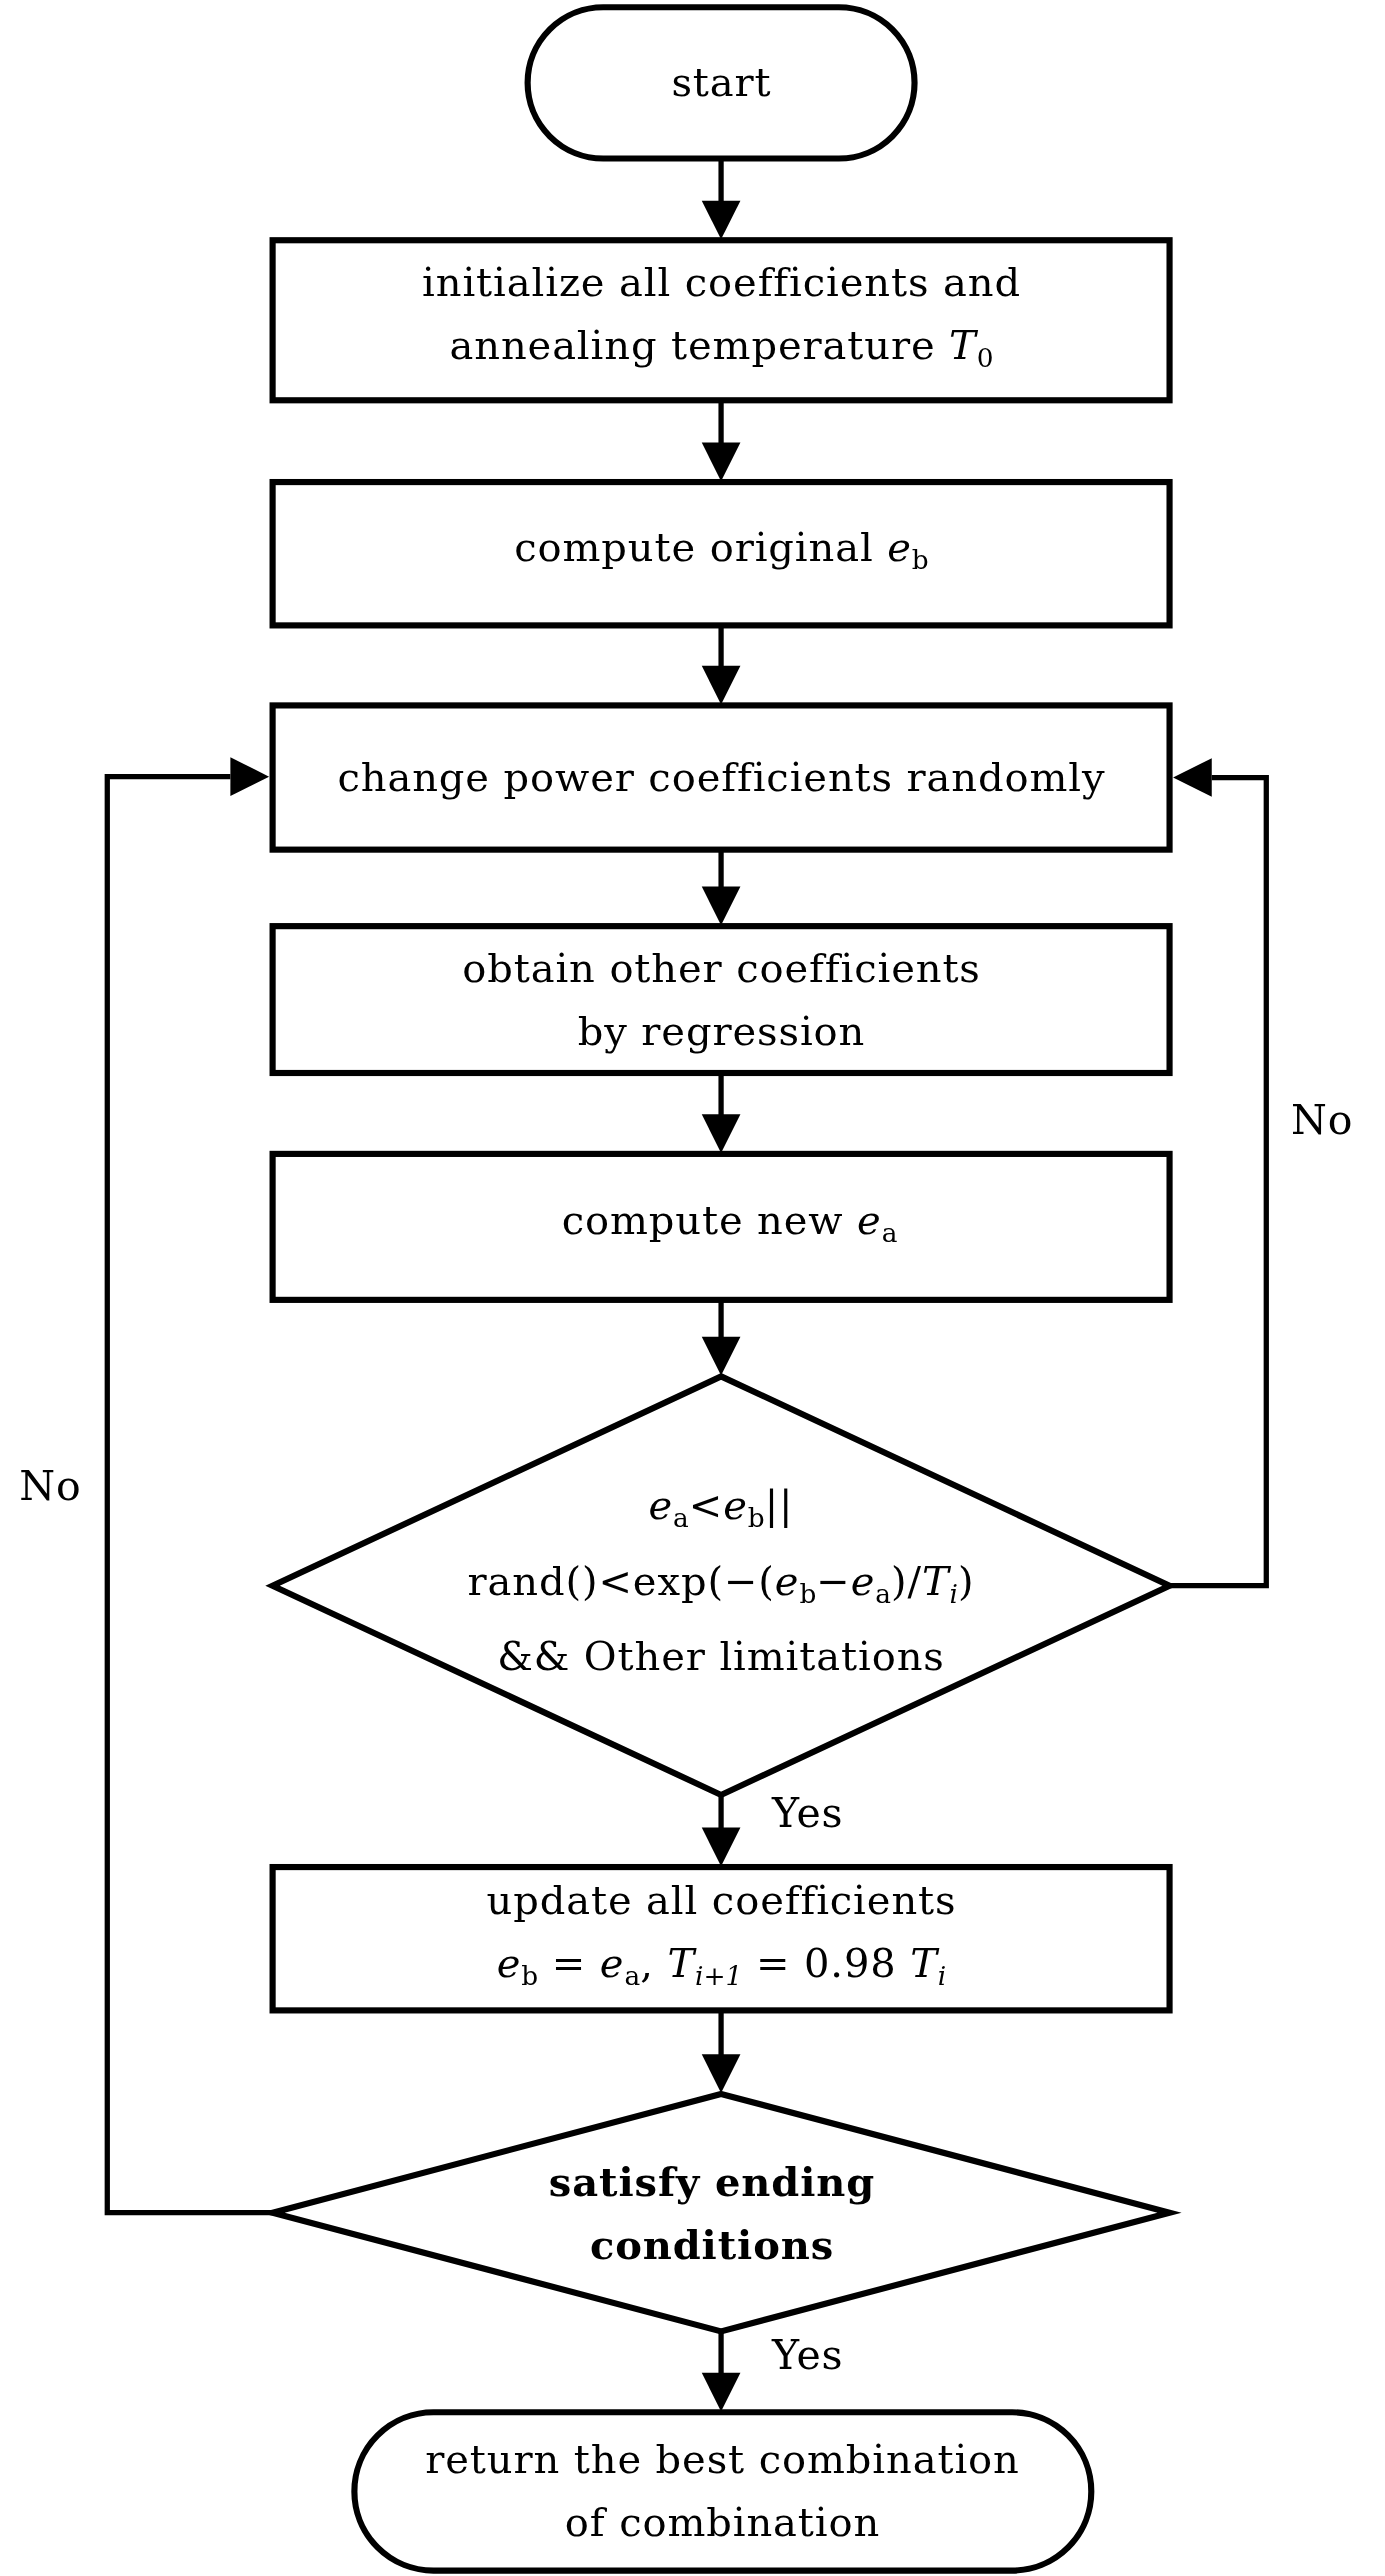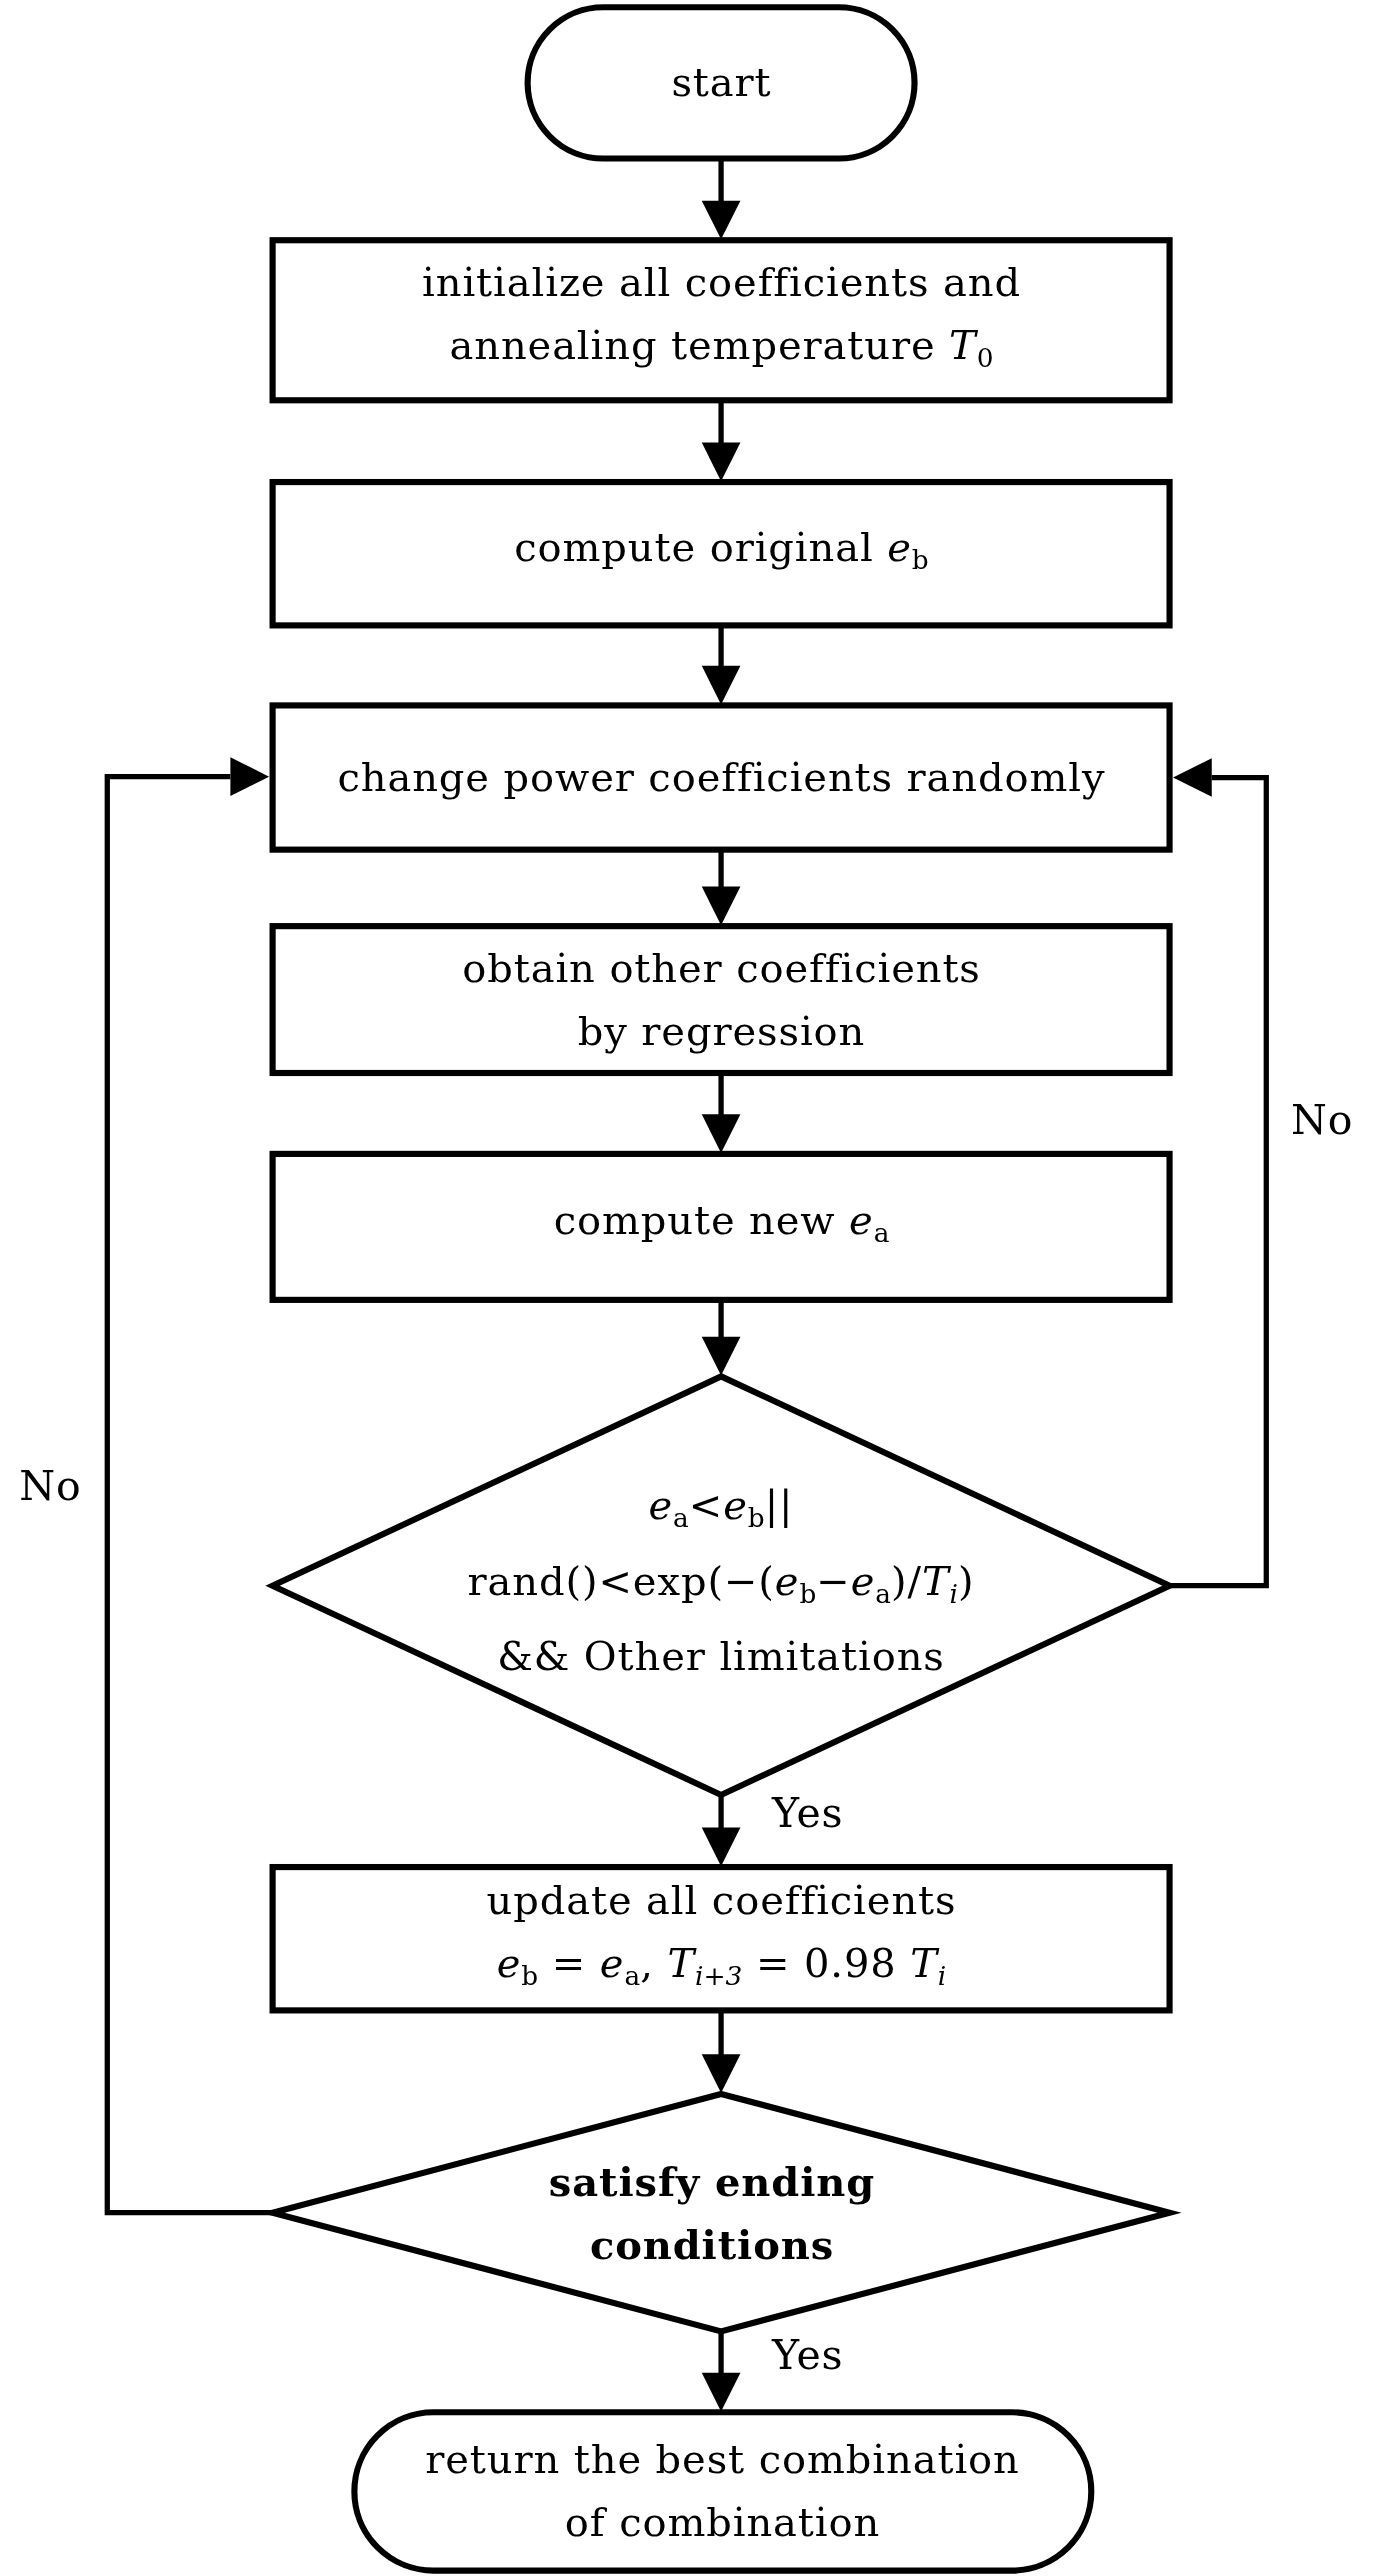--- a/index.html
+++ b/index.html
@@ -74,33 +74,33 @@
 
   <div class="node-text" style="left:273px;top:705px;width:897px;height:144px;align-items:center;">
     <div><span class="seg-r">change power coefficients randomly</span></div>
   </div>
 
   <div class="node-text" style="left:273px;top:926px;width:897px;height:147px;">
     <div><span class="seg-r">obtain other coefficients</span></div>
     <div><span class="seg-r">by regression</span></div>
   </div>
 
-  <div class="node-text" style="left:273px;top:1154px;width:897px;height:146px;">
+  <div class="node-text" style="left:281px;top:1154px;width:897px;height:146px;">
     <div><span class="seg-r">compute new </span><span class="seg-v">e</span><span class="seg-sub">a</span></div>
   </div>
 
   <div class="node-text" style="left:325px;top:1436px;width:792px;height:290px;">
     <div><span class="seg-v">e</span><span class="seg-sub">a</span><span class="seg-r">&lt;</span><span class="seg-v">e</span><span class="seg-sub">b</span><span class="seg-r">||</span></div>
     <div><span class="seg-r">rand()&lt;exp(−(</span><span class="seg-v">e</span><span class="seg-sub">b</span><span class="seg-r">−</span><span class="seg-v">e</span><span class="seg-sub">a</span><span class="seg-r">)/</span><span class="seg-v">T</span><span class="seg-subv">i</span><span class="seg-r">)</span></div>
     <div><span class="seg-r">&amp;&amp; Other limitations</span></div>
   </div>
 
   <div class="node-text" style="left:273px;top:1867px;width:897px;height:143px;">
     <div><span class="seg-r">update all coefficients</span></div>
-    <div><span class="seg-v">e</span><span class="seg-sub">b</span><span class="seg-r"> = </span><span class="seg-v">e</span><span class="seg-sub">a</span><span class="seg-r">, </span><span class="seg-v">T</span><span class="seg-subv">i+3</span><span class="seg-r"> = 0.98 </span><span class="seg-v">T</span><span class="seg-subv">i</span></div>
+    <div><span class="seg-v">e</span><span class="seg-sub">b</span><span class="seg-r"> = </span><span class="seg-v">e</span><span class="seg-sub">a</span><span class="seg-r">, </span><span class="seg-v">T</span><span class="seg-subv">i+1</span><span class="seg-r"> = 0.98 </span><span class="seg-v">T</span><span class="seg-subv">i</span></div>
   </div>
 
   <div class="node-text" style="left:316px;top:2100px;width:792px;height:225px;font-weight:bold;">
     <div><span class="seg-r">satisfy ending</span></div>
     <div><span class="seg-r">conditions</span></div>
   </div>
 
   <div class="node-text" style="left:354px;top:2412px;width:737px;height:158px;">
     <div><span class="seg-r">return the best combination</span></div>
     <div><span class="seg-r">of combination</span></div>

